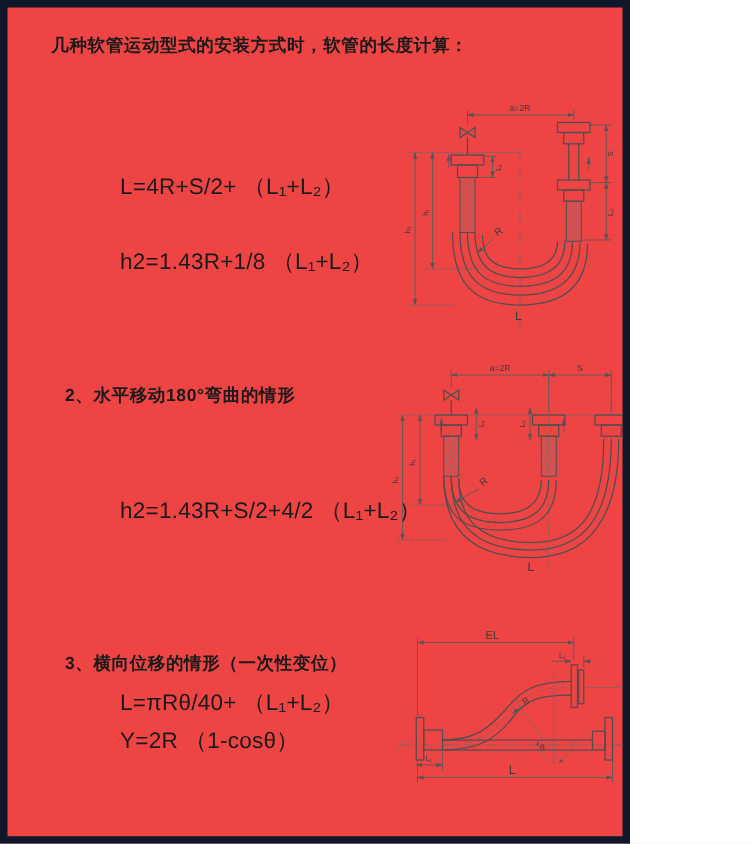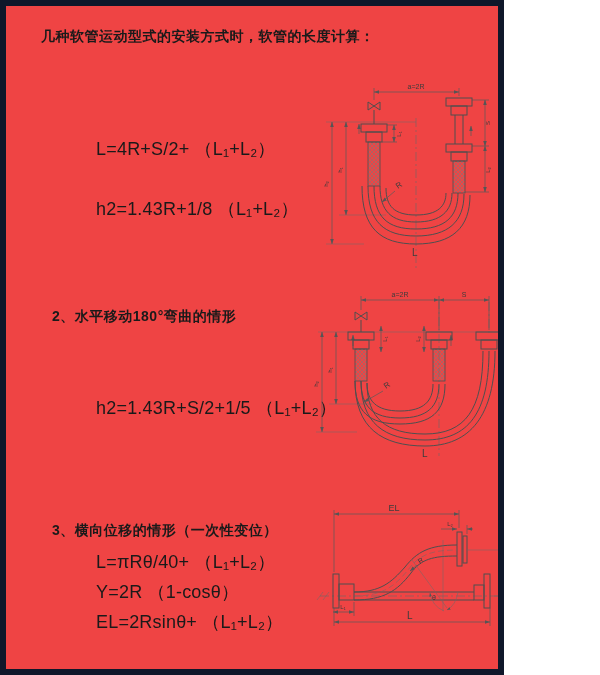--- a/index.html
+++ b/index.html
@@ -34,26 +34,25 @@
       </pattern>
     </defs>
   </svg>
 
   <div class="title">几种软管运动型式的安装方式时，软管的长度计算：</div>
 
   <div class="formula" style="top:131px;">L=4R+S/2+ （L₁+L₂）</div>
   <div class="formula" style="top:191px;">h2=1.43R+1/8 （L₁+L₂）</div>
 
   <div class="sec-heading" style="top:302px;">2、水平移动180°弯曲的情形</div>
-  <div class="formula" style="top:390px;">h2=1.43R+S/2+1/5 （L₁+L₂）</div>
+  <div class="formula" style="top:390px;">h2=1.43R+S/2+4/2 （L₁+L₂）</div>
 
   <div class="sec-heading" style="top:516px;text-align:right;">3、横向位移的情形（一次性变位）</div>
   <div class="formula" style="top:544px;">L=πRθ/40+ （L₁+L₂）</div>
   <div class="formula" style="top:574px;">Y=2R （1-cosθ）</div>
-  <div class="formula" style="top:604px;">EL=2Rsinθ+ （L₁+L₂）</div>
 
   <svg style="left:312px;top:72px;" width="280" height="195" viewBox="0 0 280 195">
     <g>
       <path class="cline" d="M98,40 V191"></path>
     </g>
     <g>
       <path class="dimline" d="M56,22 V10 M141,18 V10"></path>
       <line class="dimline" x1="56" y1="14" x2="141" y2="14" marker-start="url(#ar)" marker-end="url(#ar)"></line>
       <text x="98" y="11" font-size="7" text-anchor="middle">a=2R</text>
 

